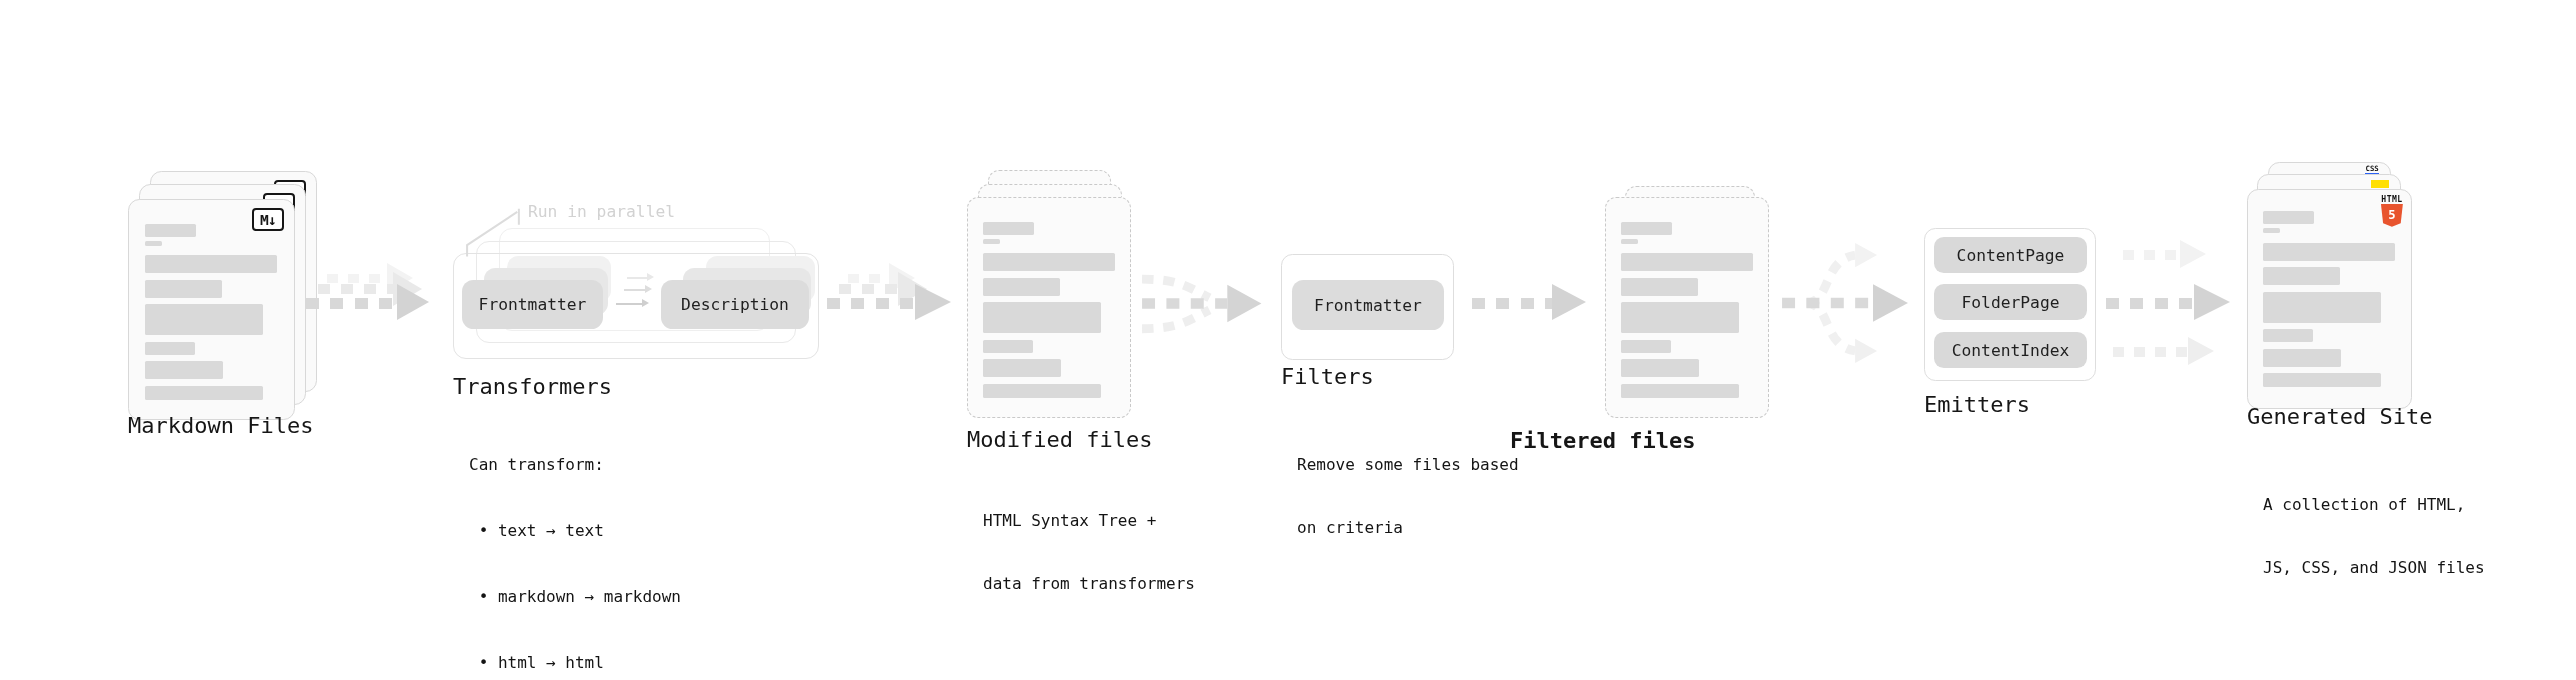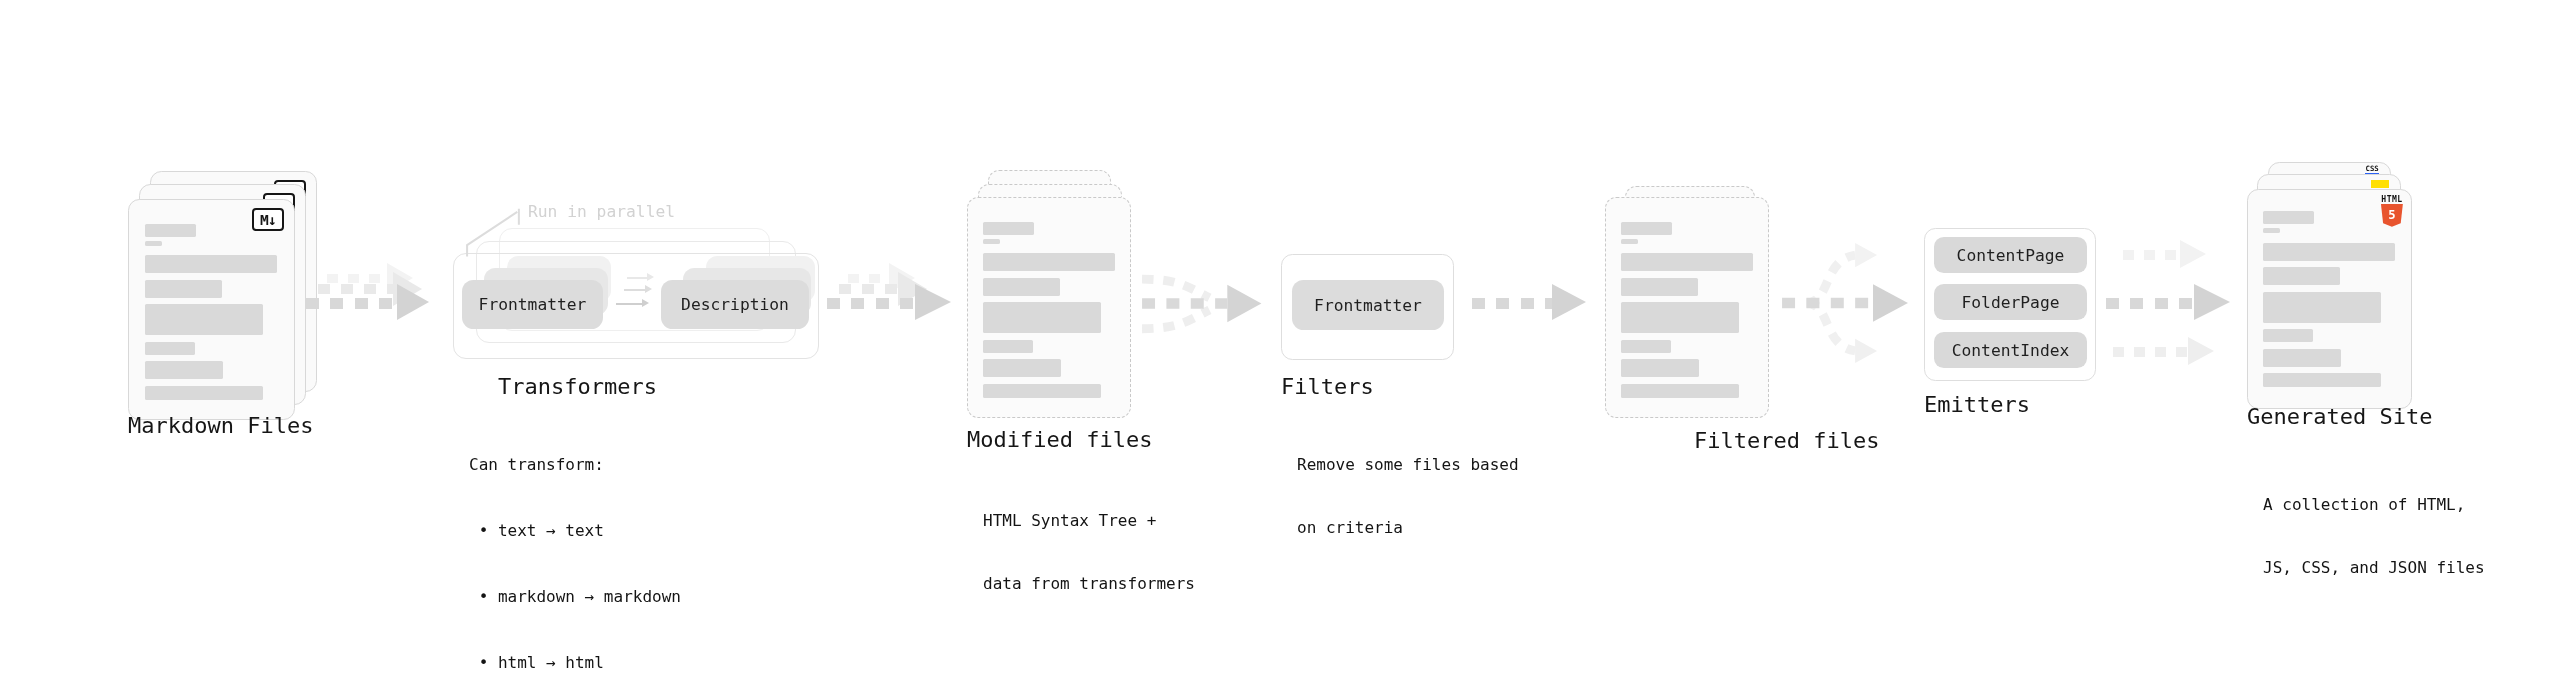--- a/index.html
+++ b/index.html
@@ -112,21 +112,21 @@
   <div class="mini" style="left:627px;top:277px;width:19.5px;background:#e8e8e8;">
       <i style="border-left:7.3px solid #e8e8e8;"></i>
     </div>
   <div class="mini" style="left:624px;top:289px;width:21px;background:#dddddd;">
       <i style="border-left:7.3px solid #dddddd;"></i>
     </div>
   <div class="mini" style="left:616px;top:303px;width:26px;background:#cfcfcf;">
       <i style="border-left:7.3px solid #cfcfcf;"></i>
     </div>
 
-  <div class="stage-title" style="left:453px;top:375px;margin-left:45px;">Transformers</div>
+  <div class="stage-title" style="left:453px;top:375px;">Transformers</div>
   <div class="cap" style="left:453px;top:410px;line-height:22px;">
     <div>Can transform:</div>
     <div> • text → text</div>
     <div> • markdown → markdown</div>
     <div> • html → html</div>
   </div>
 
   <div class="fa" style="left:848px;top:263px;">
     <div class="ln" style="top:11.4px;width:41px;height:9px;background:repeating-linear-gradient(90deg,#f3f3f3 0 11.4px,transparent 11.4px 21px);"></div>
     <div class="hd" style="left:41px;top:0;border-top:15.4px solid transparent;border-bottom:15.4px solid transparent;border-left:26px solid #f3f3f3;"></div>
@@ -162,21 +162,21 @@
 
   <svg style="left:1138px;top:244px;" width="138" height="119" viewBox="0 0 170 146">
     <path d="M 5,43 C 50,43 60,52 88,66" fill="none" stroke="#eeeeee" stroke-width="11" stroke-dasharray="14 12"></path>
     <path d="M 5,104 C 50,104 60,95 88,81" fill="none" stroke="#eeeeee" stroke-width="11" stroke-dasharray="14 12"></path>
     <path d="M 5,73 H 110" fill="none" stroke="#d9d9d9" stroke-width="13" stroke-dasharray="16 14"></path>
     <polygon points="110,50 110,96 152,73" fill="#d4d4d4"></polygon>
   </svg>
 
   <div class="panel" style="left:1281px;top:254px;width:173px;height:106px;"></div>
   <div class="pill" style="left:1292px;top:280px;width:152px;height:50px;">Frontmatter</div>
-  <div class="stage-title" style="left:1281px;top:375px;">Filters</div>
+  <div class="stage-title" style="left:1281px;top:365px;">Filters</div>
   <div class="cap" style="left:1281px;top:412px;">
     <div>Remove some files based</div>
     <div>on criteria</div>
   </div>
 
   <div class="fa" style="left:1472px;top:284px;">
     <div class="ln" style="top:14px;width:80px;height:10.6px;background:repeating-linear-gradient(90deg,#d8d8d8 0 13px,transparent 13px 24.4px);"></div>
     <div class="hd" style="left:80px;top:0;border-top:18.7px solid transparent;border-bottom:18.7px solid transparent;border-left:34px solid #d3d3d3;"></div>
   </div>
 
@@ -186,21 +186,21 @@
       <div class="bar" style="width:51px;height:13px;margin-bottom:4.1px;"></div>
       <div class="bar" style="width:17px;height:4.9px;margin-bottom:9.8px;"></div>
       <div class="bar" style="width:132px;height:18px;margin-bottom:6.5px;"></div>
       <div class="bar" style="width:77px;height:18px;margin-bottom:6.5px;"></div>
       <div class="bar" style="width:118px;height:31px;margin-bottom:6.5px;"></div>
       <div class="bar" style="width:50px;height:13px;margin-bottom:6.5px;"></div>
       <div class="bar" style="width:78px;height:18px;margin-bottom:6.5px;"></div>
       <div class="bar" style="width:118px;height:14px;"></div>
     </div>
   </div>
-  <div class="stage-title" style="left:1694px;top:429px;">Filtered files</div>
+  <div class="stage-title" style="left:1510px;top:429px;font-weight:bold;">Filtered files</div>
 
   <svg style="left:1778px;top:238px;" width="134" height="130" viewBox="0 0 165 160">
     <path d="M 35,80 C 65,80 55,27 95,21" fill="none" stroke="#f0f0f0" stroke-width="11" stroke-dasharray="14 12"></path>
     <polygon points="95,6 95,36 122,21" fill="#f2f2f2"></polygon>
     <path d="M 35,80 C 65,80 55,133 95,139" fill="none" stroke="#f0f0f0" stroke-width="11" stroke-dasharray="14 12"></path>
     <polygon points="95,124 95,154 122,139" fill="#f0f0f0"></polygon>
     <path d="M 5,80 H 117" fill="none" stroke="#d9d9d9" stroke-width="13" stroke-dasharray="16 14"></path>
     <polygon points="117,57 117,103 160,80" fill="#d2d2d2"></polygon>
   </svg>
 

